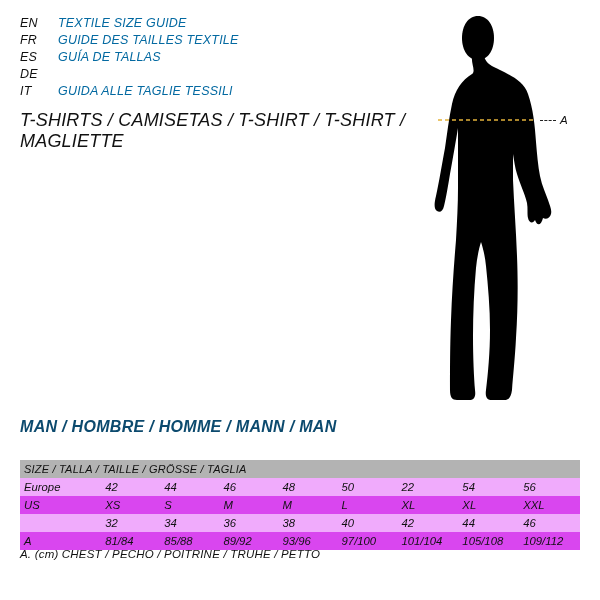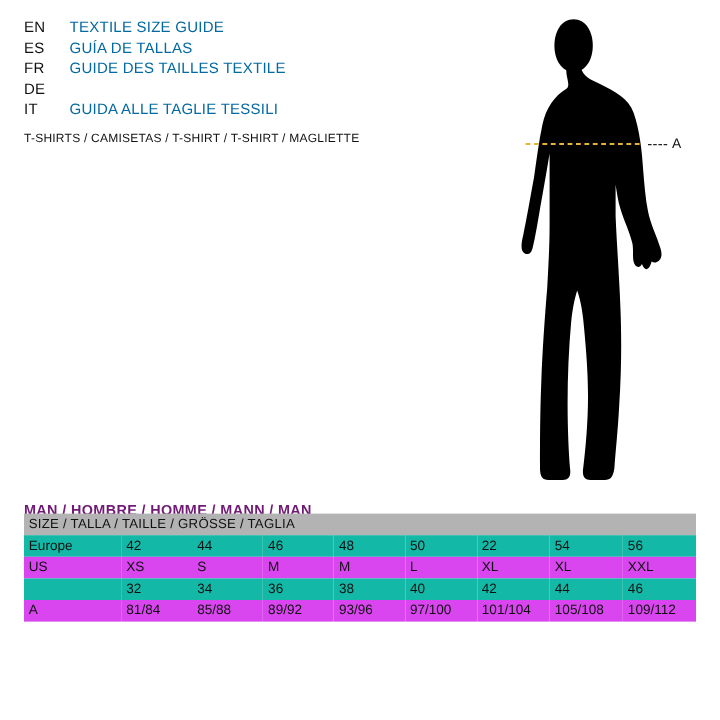--- a/index.html
+++ b/index.html
@@ -13,20 +13,21 @@
     font-family: "Liberation Sans", sans-serif;
     color: #1a1a1a;
     position: relative;
     overflow: hidden;
   }
   .page {
     position: relative;
     width: 600px;
     height: 596px;
     box-sizing: border-box;
+    font-style: italic;
   }
 
   
   .lang-block {
     position: absolute;
     left: 20px;
     top: 16px;
     width: 380px;
   }
   .lang-row {
@@ -46,21 +47,21 @@
   }
 
   
   .cat-block {
     position: absolute;
     left: 20px;
     top: 110px;
     width: 400px;
   }
   .cat-line {
-    font-size: 10px;
+    font-size: 18px;
     height: 19px;
     letter-spacing: 0.2px;
     color: #111;
   }
 
   
   .figure-wrap {
     position: absolute;
     left: 400px;
     top: 8px;
@@ -83,29 +84,29 @@
     top: 112px;
     width: 16px;
     border-top: 1px dashed #222;
   }
 
   
   .table-title {
     position: absolute;
     left: 20px;
     top: 418px;
-    font-size: 12px;
+    font-size: 16px;
     font-weight: bold;
     letter-spacing: 0.3px;
-    color: #701a75;
+    color: #0c4a6e;
   }
   table.size-table {
     position: absolute;
     left: 20px;
-    top: 428px;
+    top: 460px;
     width: 560px;
     border-collapse: collapse;
     font-size: 11.3px;
     color: #111;
   }
   table.size-table th,
   table.size-table td {
     text-align: left;
     padding: 0 0 0 4px;
     height: 18px;
@@ -124,21 +125,21 @@
     background: #b3b3b3;
   }
   tr.header-row th {
     font-size: 11px;
     letter-spacing: 0.2px;
   }
   tr.shade-row {
     background: #d946ef;
   }
   tr.plain-row {
-    background: #14b8a6;
+    background: #f0abfc;
   }
 
   .footnote {
     position: absolute;
     left: 20px;
     top: 548px;
     font-size: 11.5px;
     color: #111;
     letter-spacing: 0.2px;
   }
@@ -147,26 +148,26 @@
 <body>
 
 <div class="page">
 
   <div class="lang-block">
     <div class="lang-row">
       <span class="lang-code">EN</span>
       <span class="lang-text">TEXTILE SIZE GUIDE</span>
     </div>
     <div class="lang-row">
+      <span class="lang-code">FR</span>
+      <span class="lang-text">GUIDE DES TAILLES TEXTILE</span>
+    </div>
+    <div class="lang-row">
       <span class="lang-code">ES</span>
       <span class="lang-text">GUÍA DE TALLAS</span>
-    </div>
-    <div class="lang-row">
-      <span class="lang-code">FR</span>
-      <span class="lang-text">GUIDE DES TAILLES TEXTILE</span>
     </div>
     <div class="lang-row">
       <span class="lang-code">DE</span>
     </div>
     <div class="lang-row">
       <span class="lang-code">IT</span>
       <span class="lang-text">GUIDA ALLE TAGLIE TESSILI</span>
     </div>
   </div>
 
@@ -280,14 +281,15 @@
         <td class="val-col">89/92</td>
         <td class="val-col">93/96</td>
         <td class="val-col">97/100</td>
         <td class="val-col">101/104</td>
         <td class="val-col">105/108</td>
         <td class="val-col">109/112</td>
       </tr>
     </tbody>
   </table>
 
+  <div class="footnote">A. (cm) CHEST / PECHO / POITRINE / TRUHE / PETTO</div>
 
 </div>
 
 </body></html>

